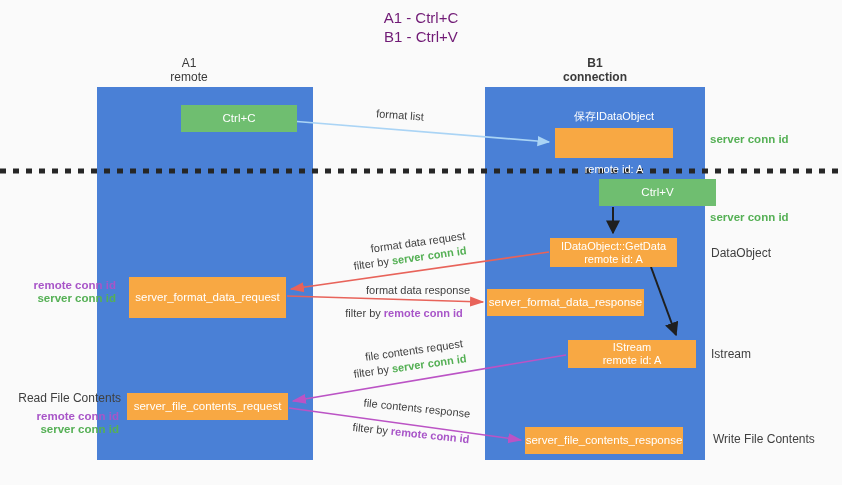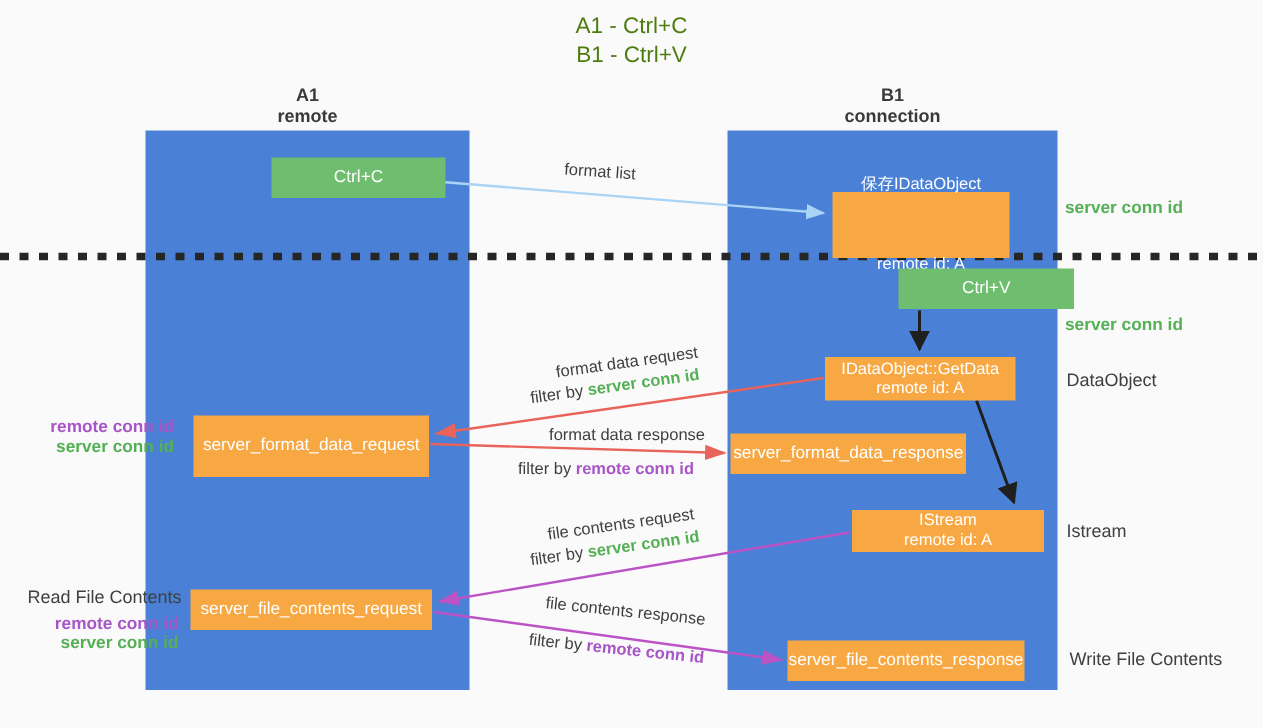--- a/index.html
+++ b/index.html
@@ -4,31 +4,31 @@
 <style>
   html,body{margin:0;padding:0;background:#fafafa;}
   .canvas{
     position:relative;width:842px;height:485px;overflow:hidden;
     background:#fafafa;
     font-family:"Liberation Sans","DejaVu Sans",sans-serif;
     color:#3c3c3c;
   }
   .title{
     position:absolute;left:0;top:8px;width:842px;text-align:center;
-    font-size:15px;line-height:19px;color:#4d7c0f;
+    font-size:15px;line-height:19px;color:#701a75;
   }
   .col{
     position:absolute;top:87px;height:373px;background:#4a80d6;z-index:1;
   }
   .col-left{left:97px;width:216px;}
   .col-right{left:485px;width:220px;}
   .col-header{
     position:absolute;top:56px;text-align:center;font-size:12px;line-height:14px;color:#3a3a3a;z-index:2;
   }
-  .hdr-left{left:97px;width:216px;font-weight:bold;}
+  .hdr-left{left:81px;width:216px;}
   .hdr-right{left:485px;width:220px;font-weight:bold;}
   svg.layer{position:absolute;left:0;top:0;z-index:3;}
   .node{
     position:absolute;z-index:4;display:flex;flex-direction:column;
     align-items:center;justify-content:center;
     color:#fff;font-size:11.5px;line-height:13px;text-align:center;
   }
   .green{background:#6fbe70;margin-left:44px;}
   .orange{background:#f8a843;}
   .lbl{
@@ -92,21 +92,21 @@
 
     <line x1="566" y1="355" x2="293" y2="401" stroke="#bb53c5" stroke-width="1.6" marker-end="url(#m-mag)"></line>
 
     <line x1="289" y1="408" x2="521" y2="440" stroke="#bb53c5" stroke-width="1.6" marker-end="url(#m-mag)"></line>
   </svg>
 
   <div class="node green" style="left:137px;top:105px;width:116px;height:27px;">
     <div>Ctrl+C</div>
   </div>
 
-  <div class="node orange" style="left:555px;top:128px;width:118px;height:44px;font-size:11px;gap:40px;">
+  <div class="node orange" style="left:555px;top:128px;width:118px;height:30px;font-size:11px;gap:40px;">
     <div>保存IDataObject</div>
     <div>remote id: A</div>
   </div>
 
   <div class="node green" style="left:555px;top:179px;width:117px;height:27px;text-align:center;">
     <div>Ctrl+V</div>
   </div>
 
   <div class="node orange" style="left:550px;top:238px;width:127px;height:29px;font-size:11px;">
     <div>IDataObject::GetData</div>

